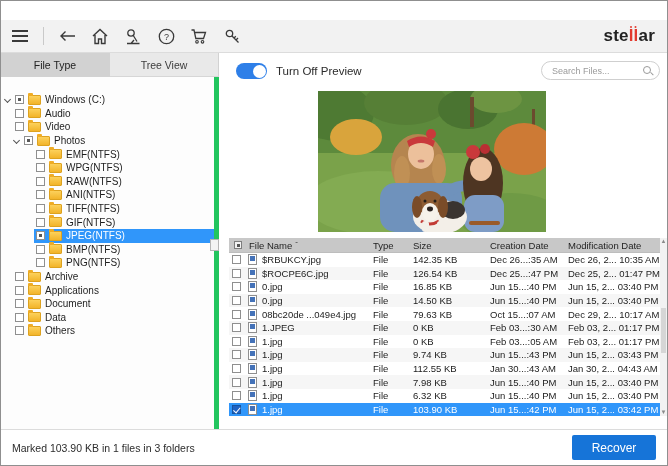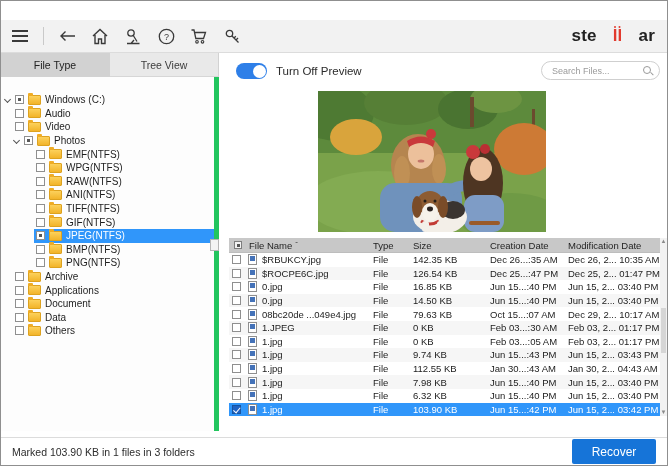--- a/index.html
+++ b/index.html
@@ -10,21 +10,21 @@
   .titlebar { position:absolute; top:0; left:0; right:0; height:18px; background:#fdfdfd; border-bottom:1px solid #ececec; }
   .title-center { position:absolute; left:0; right:0; top:0; height:18px; display:flex; align-items:center; justify-content:center; gap:5px; font-size:10.5px; color:#111; }
   .win-controls { position:absolute; right:6px; top:0; height:18px; display:flex; align-items:center; gap:14px; color:#a5a5a5; font-size:10px; }
   .win-controls span { cursor:default; }
 
   
   .toolbar { position:absolute; top:19px; left:0; right:0; height:33px; background:#f2f2f2; border-bottom:1px solid #dcdcdc; display:flex; align-items:center; padding:0 12px 0 9px; }
   .tool-icons { display:flex; align-items:center; gap:13px; }
   .tool-btn { display:flex; align-items:center; justify-content:center; width:20px; height:20px; }
   .tool-sep { width:1px; height:18px; background:#c9c9c9; }
-  .logo { margin-left:auto; font-size:17px; font-weight:bold; color:#222; letter-spacing:0.2px; display:flex;gap:16px; }
+  .logo { margin-left:auto; font-size:17px; font-weight:bold; color:#222; letter-spacing:0.2px; display:flex; }
   .logo-ll { color:#e23a2e; position:relative; }
   .logo-ll::before { content:""; position:absolute; top:0px; left:1.5px; width:2px; height:2px; border-radius:50%; background:#e23a2e; box-shadow:4.5px 0 0 #e23a2e; }
 
   
   .tabs { position:absolute; top:52px; left:0; width:218px; height:24px; display:flex; background:#ededed; }
   .tab { flex:1; display:flex; align-items:center; justify-content:center; font-size:10.5px; color:#3c3c3c; background:#e9e9e9; border-right:1px solid #d2d2d2; border-bottom:1px solid #d6d6d6; }
   .tab.active { background:#d2d2d2; border-bottom:1px solid #d2d2d2; color:#222; }
 
   
   .tree { position:absolute; top:76px; left:0; width:218px; height:354px; background:#fdfdfd; border-right:5px solid #22c55e; padding-top:16px; overflow:hidden; }
@@ -75,21 +75,21 @@
   .cb-cell { display:flex; justify-content:center; }
   .name-cell { display:flex; align-items:center; overflow:hidden; white-space:nowrap; padding-left:1px; }
   .file-icon { width:9px; height:11px; background:#fff; border:1px solid #8f8f8f; position:relative; flex:0 0 9px; margin-right:5px; }
   .file-icon::before { content:""; position:absolute; left:1px; top:1px; right:1px; height:5px; background:#4472b8; }
   .table-scrollbar { position:absolute; left:441px; top:185px; width:7px; height:178px; background:#f2f2f2; }
   .table-scrollbar .thumb { position:absolute; left:1px; width:5px; top:70px; height:45px; background:#d6d6d6; }
   .table-scrollbar .arr { position:absolute; left:0; width:7px; height:7px; font-size:6px; color:#8a8a8a; text-align:center; line-height:7px; }
   .arr.up { top:0; } .arr.dn { bottom:0; }
 
   
-  .statusbar { position:absolute; left:0; right:0; bottom:0; height:28px; background:#fff; border-top:1px solid #dcdcdc; display:flex; align-items:center; padding:0 11px; }
+  .statusbar { position:absolute; left:0; right:0; bottom:0; height:36px; background:#fff; border-top:1px solid #dcdcdc; display:flex; align-items:center; padding:0 11px; }
   .status-text { font-size:10.5px; color:#2d2d2d; }
   .recover-btn { margin-left:auto; width:84px; height:25px; background:#1674d8; color:#fff; font-size:12px; border:none; border-radius:2px; font-family:"Liberation Sans", sans-serif; display:flex; align-items:center; justify-content:center; }
   svg.icon { display:block; }
 </style>
 </head>
 <body>
 
 <div class="window">
 
 

